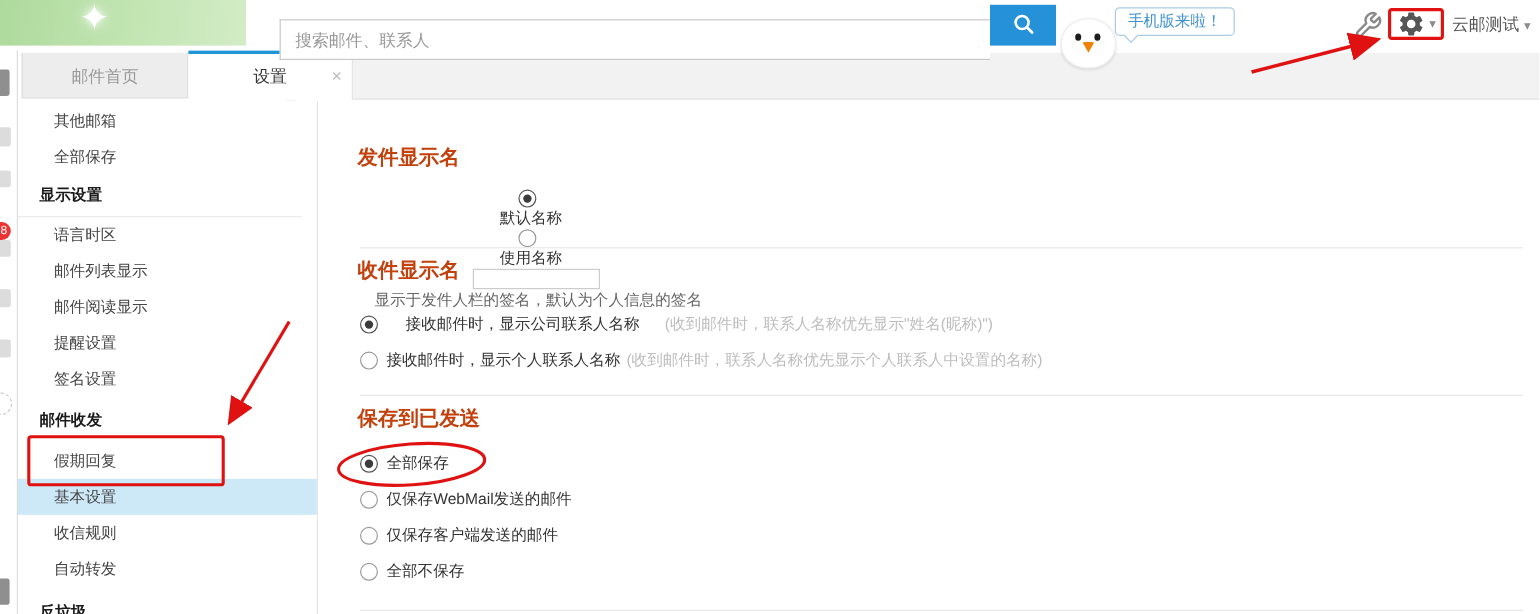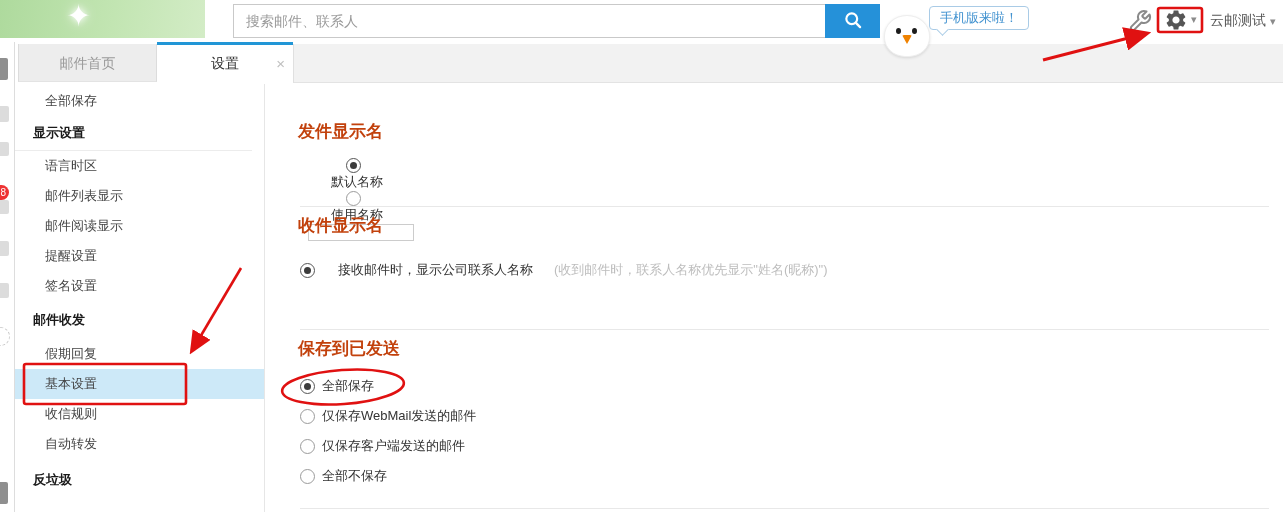--- a/index.html
+++ b/index.html
@@ -7,21 +7,21 @@
   #stage{position:relative;width:1283px;height:512px;overflow:hidden;background:#fff;}
 
   
   .topbar{position:absolute;left:0;top:0;width:1283px;height:42px;background:#fff;z-index:3;}
   .brand{position:absolute;left:0;top:0;width:205px;height:38px;
          background:linear-gradient(100deg,#aeda9d 0%,#c2e5b2 55%,#d3ecc6 100%);}
   .spark{position:absolute;left:66px;top:-2px;color:#fff;font-size:30px;
          text-shadow:0 0 6px rgba(255,255,255,.95),0 0 14px rgba(255,255,255,.8);}
   .searchwrap{position:absolute;left:233px;top:4px;height:34px;display:flex;}
   .searchwrap input{width:567px;height:32px;border:1px solid #c9c9c9;border-right:none;
-         padding:0 12px;font-size:14px;color:#0369a1;outline:none;}
+         padding:0 12px;font-size:14px;color:#0369a1;outline:none;margin-top:12px;}
   .searchwrap input::placeholder{color:#9a9a9a;}
   .searchbtn{width:55px;height:34px;background:#2591d9;border:none;display:flex;
          align-items:center;justify-content:center;cursor:pointer;}
   .mascot{position:absolute;left:884px;top:15px;width:44px;height:40px;background:#fff;
          border:1px solid #eee;border-radius:50% 50% 46% 46%;z-index:6;
          box-shadow:0 1px 3px rgba(0,0,0,.12);}
   .mascot .eye{position:absolute;top:12px;width:5px;height:6px;background:#1c1c1c;border-radius:50%;}
   .mascot .eye.l{left:11px;} .mascot .eye.r{left:27px;}
   .mascot .nose{position:absolute;left:17px;top:19px;width:0;height:0;
          border-left:5px solid transparent;border-right:5px solid transparent;
@@ -151,20 +151,21 @@
     <div class="railbadge">8</div>
     <div class="frag" style="top:158px;height:14px;"></div>
     <div class="frag" style="top:199px;height:15px;"></div>
     <div class="frag" style="top:241px;height:15px;"></div>
     <div class="dashcirc"></div>
     <div class="frag dark" style="top:440px;height:22px;"></div>
   </div>
 
   <div class="sidebar">
     <div class="sb-pad"></div>
+    <div class="sb-item">其他邮箱</div>
     <div class="sb-item">全部保存</div>
     <div class="sb-header">显示设置</div>
     <div class="sb-hr"></div>
     <div class="sb-item">语言时区</div>
     <div class="sb-item">邮件列表显示</div>
     <div class="sb-item">邮件阅读显示</div>
     <div class="sb-item">提醒设置</div>
     <div class="sb-item">签名设置</div>
     <div class="sb-header tall">邮件收发</div>
     <div class="sb-item">假期回复</div>
@@ -178,28 +179,34 @@
   <div class="content">
 
     <div class="sec-h" style="top:36px;">发件显示名</div>
     <div class="opt-row" style="top:74px;flex-direction:column;">
       <span class="radio sel"></span>
       <span>默认名称</span>
       <span class="opt-gap"></span>
       <span class="radio"></span>
       <span>使用名称</span>
       <input class="nameinput" type="text" value="" style="">
+      <span class="desc">显示于发件人栏的签名，默认为个人信息的签名</span>
     </div>
     <div class="divider" style="top:122px;"></div>
 
     <div class="sec-h" style="top:130px;">收件显示名</div>
     <div class="opt-row" style="top:172px;gap:16px;">
       <span class="radio sel"></span>
       <span>接收邮件时，显示公司联系人名称</span>
       <span class="note">(收到邮件时，联系人名称优先显示"姓名(昵称)")</span>
+    </div>
+    <div class="opt-row" style="top:202px;">
+      <span class="radio"></span>
+      <span>接收邮件时，显示个人联系人名称</span>
+      <span class="note">(收到邮件时，联系人名称优先显示个人联系人中设置的名称)</span>
     </div>
     <div class="divider" style="top:245px;"></div>
 
     <div class="sec-h" style="top:253px;">保存到已发送</div>
     <div class="opt-row" style="top:288px;">
       <span class="radio sel"></span>
       <span>全部保存</span>
     </div>
     <div class="opt-row" style="top:318px;">
       <span class="radio"></span>

